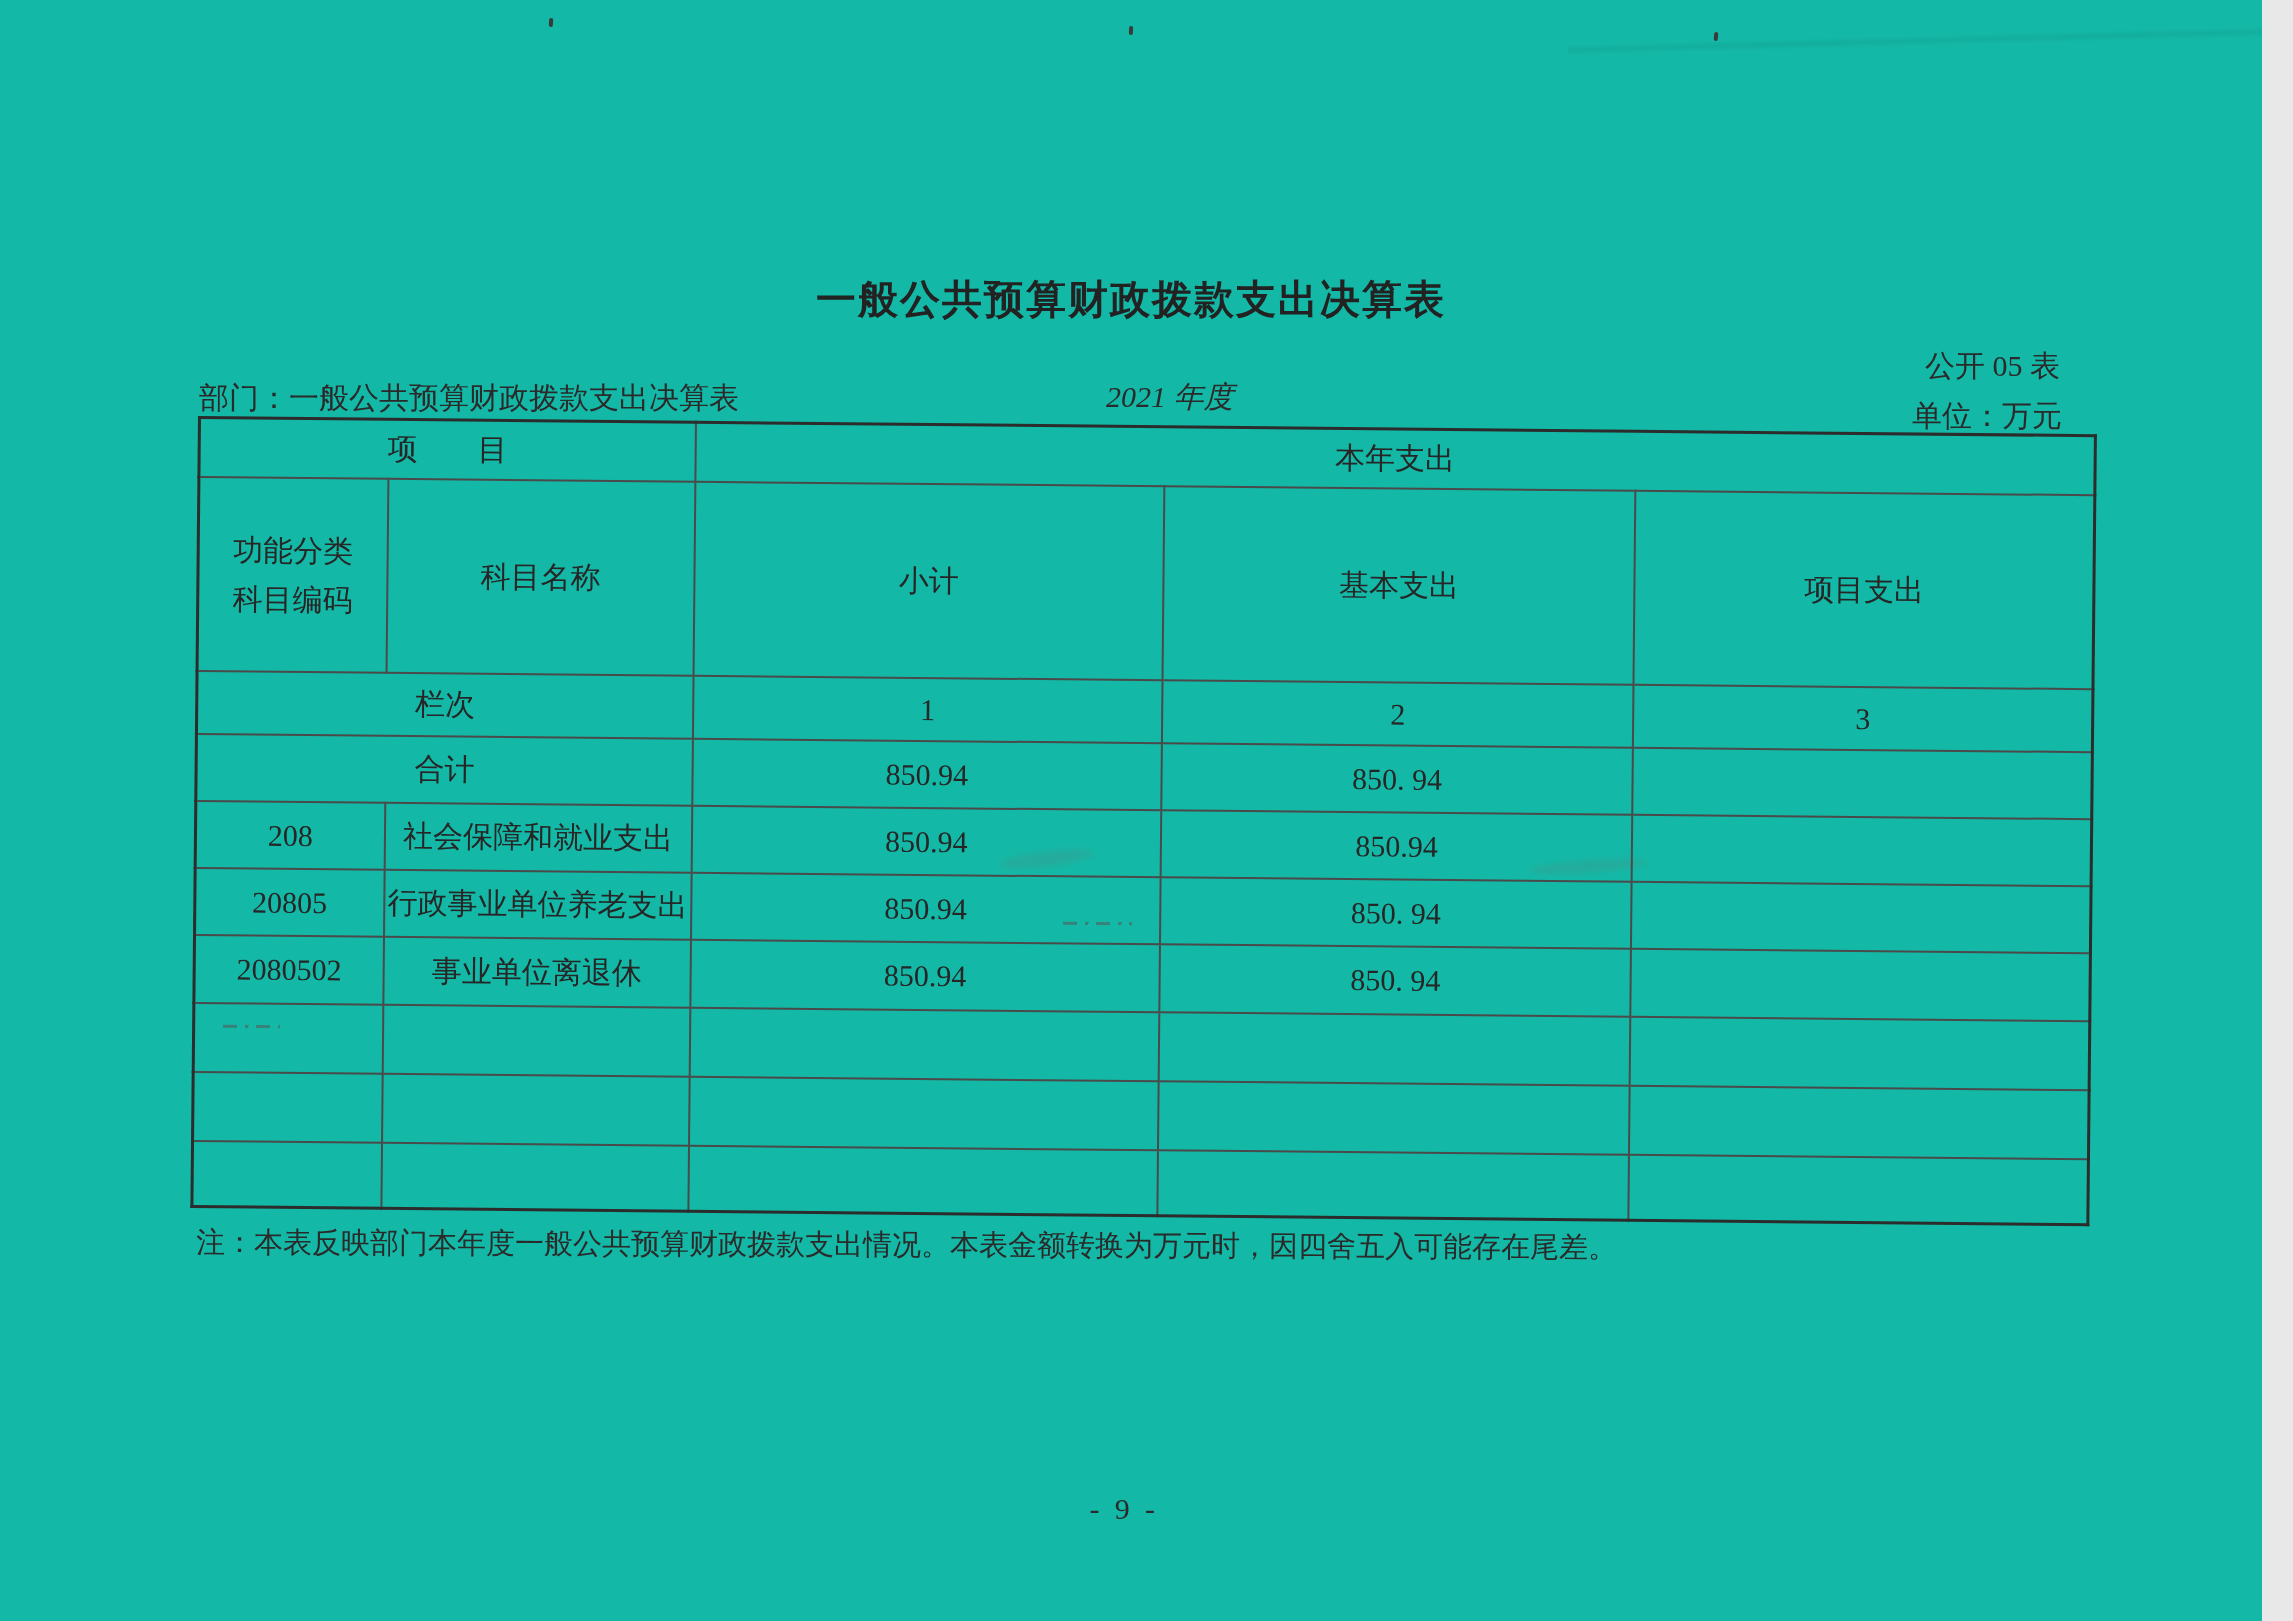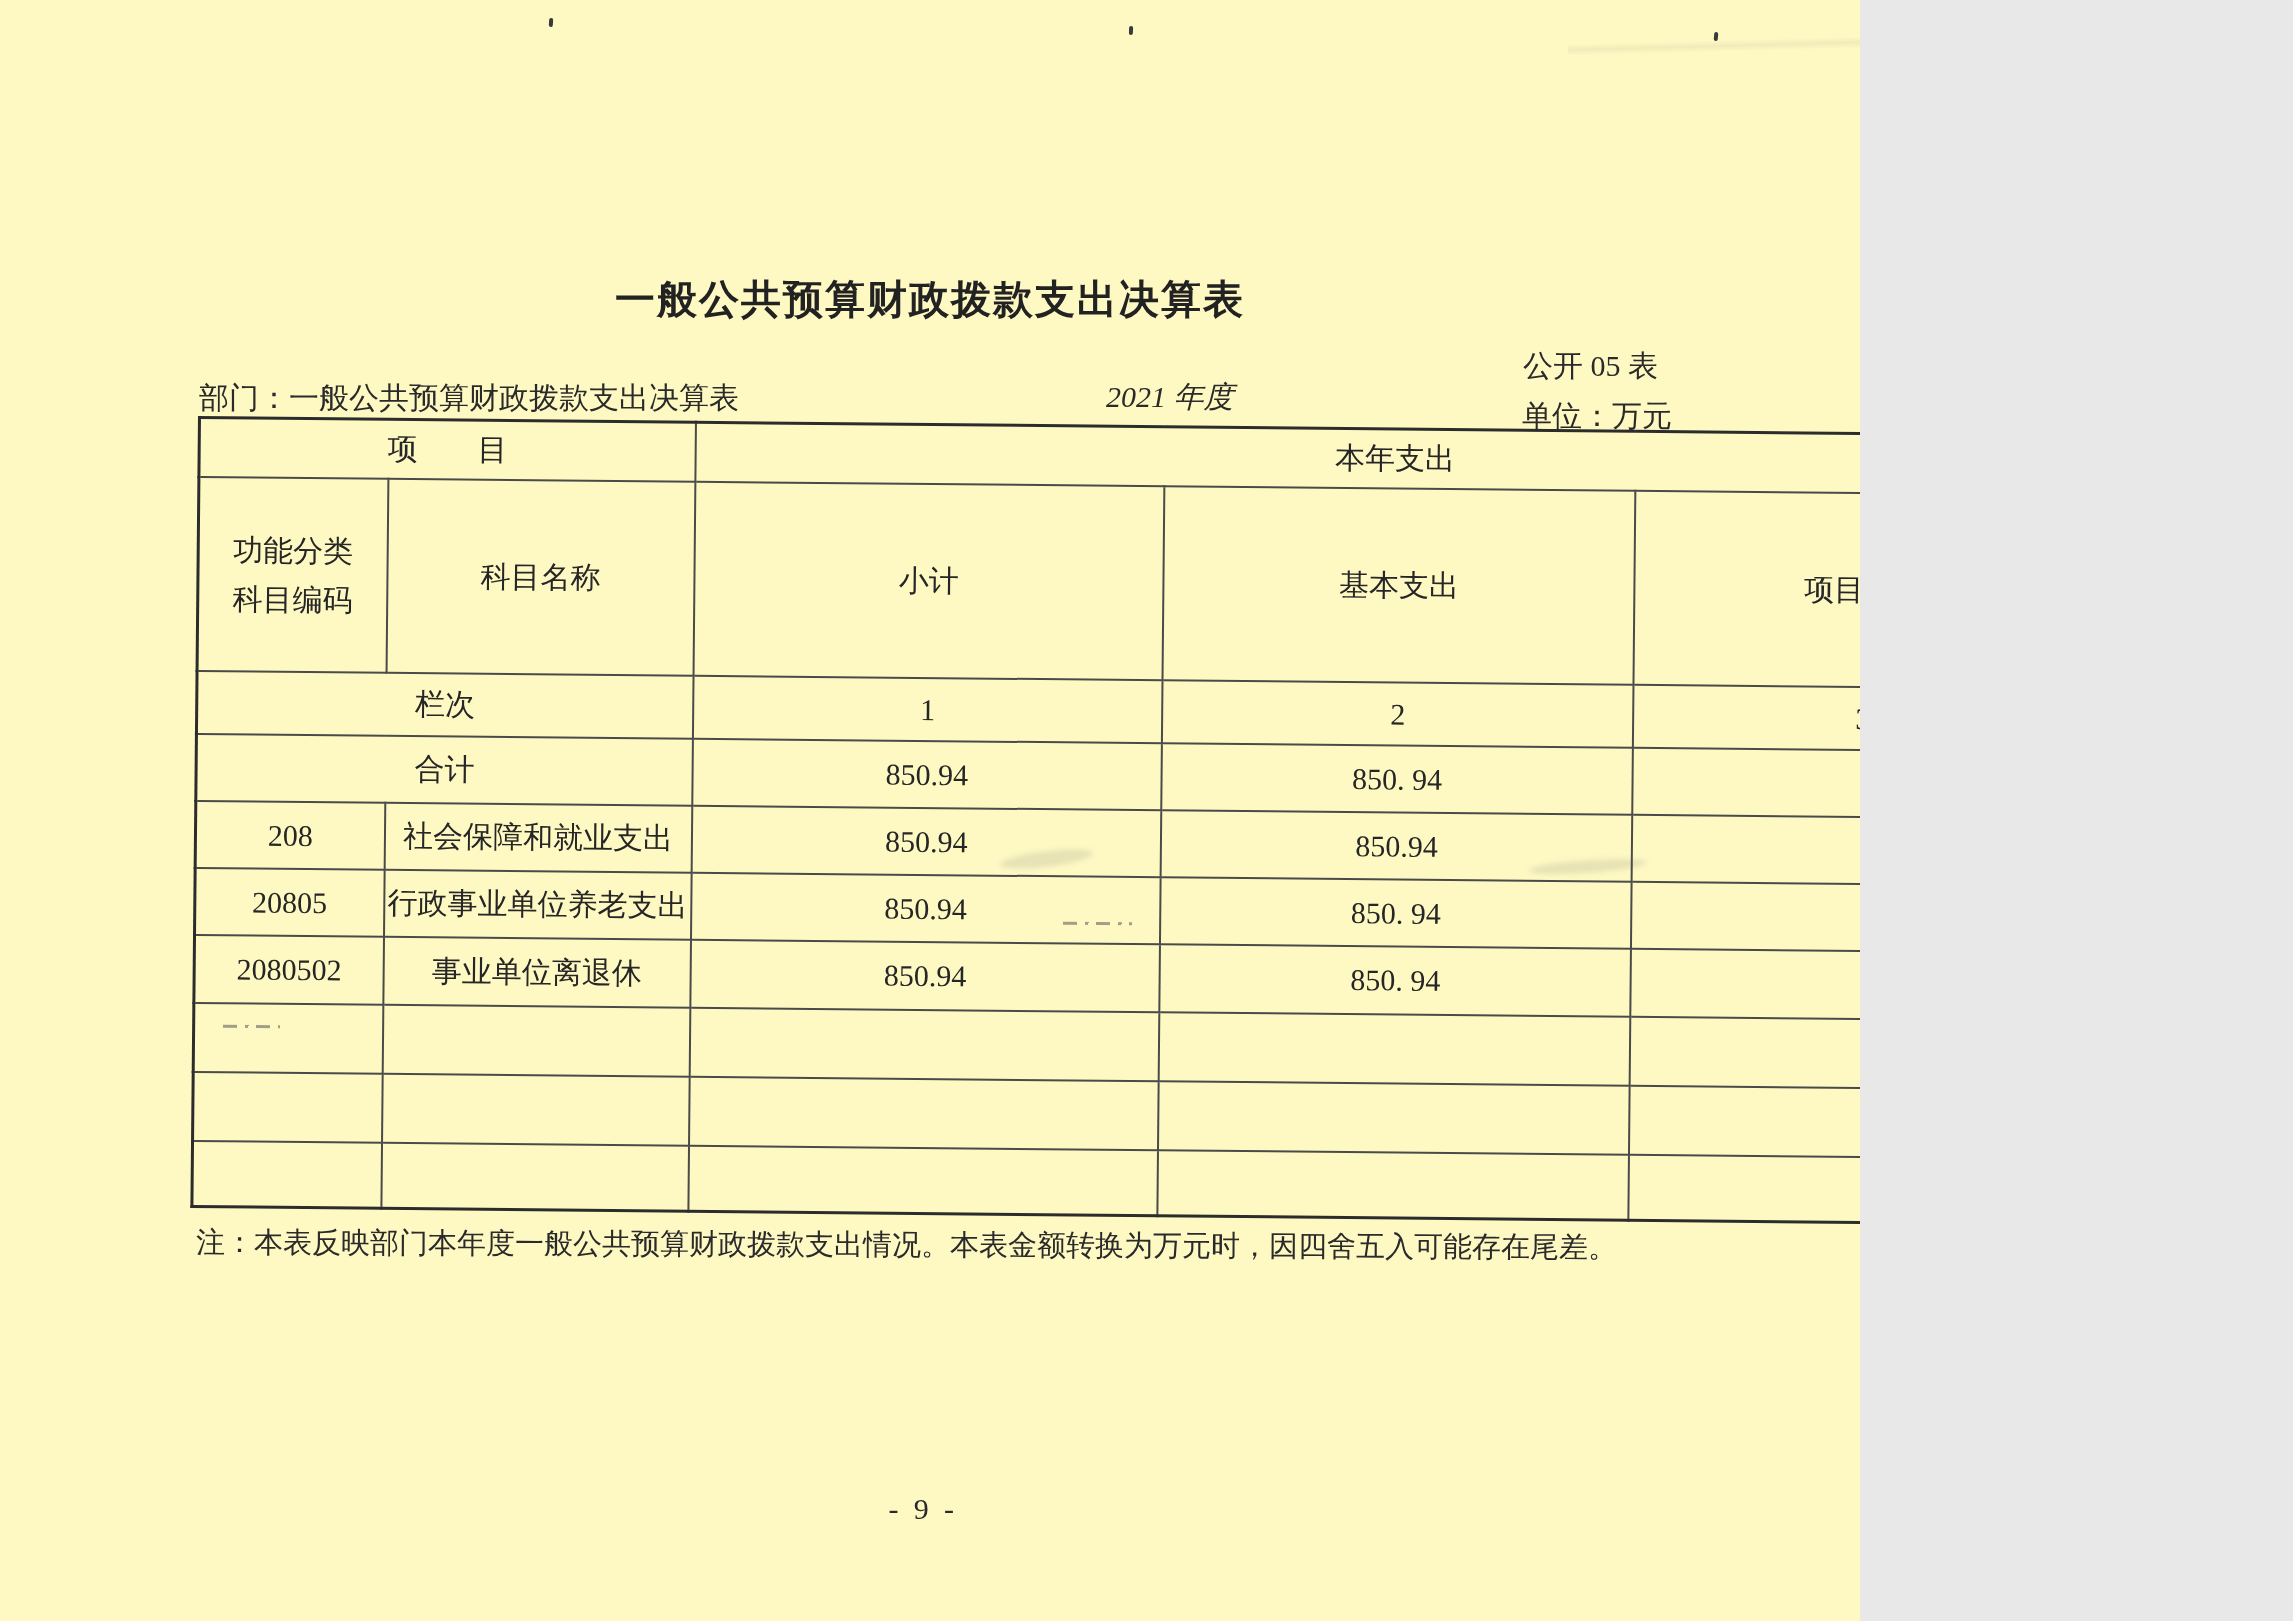--- a/index.html
+++ b/index.html
@@ -1,34 +1,34 @@
 <!DOCTYPE html>
 <html><head>
 <meta charset="utf-8">
 <style>
   html,body{margin:0;padding:0;background:#e8e8e8;}
   #canvas{
     position:relative;
-    width:1860px;height:1621px;
-    background:#fef9c3;
+    width:2262px;height:1621px;
+    background:#14b8a6;
     overflow:hidden;
     font-family:"Liberation Serif","DejaVu Serif",serif;
     color:#2a2a2a;
   }
   
   .doc-title{
     position:absolute;left:0;right:0;top:272px;
     text-align:center;
     font-family:"Liberation Sans","DejaVu Sans",sans-serif;
     font-weight:bold;font-size:40px;letter-spacing:2px;
     color:#222;margin:0;
   }
   .meta{position:absolute;font-size:30px;white-space:nowrap;}
   .meta-code{top:346px;right:202px;}
-  .meta-unit{top:396px;right:188px;text-align:right;}
+  .meta-unit{top:396px;right:200px;text-align:right;}
   .meta-dept{top:378px;left:199px;}
   .meta-year{top:377px;left:1106px;font-style:italic;}
   
   table.fin{
     position:absolute;left:198px;top:416px;
     width:1899px;
     border-collapse:collapse;table-layout:fixed;
     transform:rotate(0.55deg);transform-origin:0 0;
     font-size:30px;
   }

